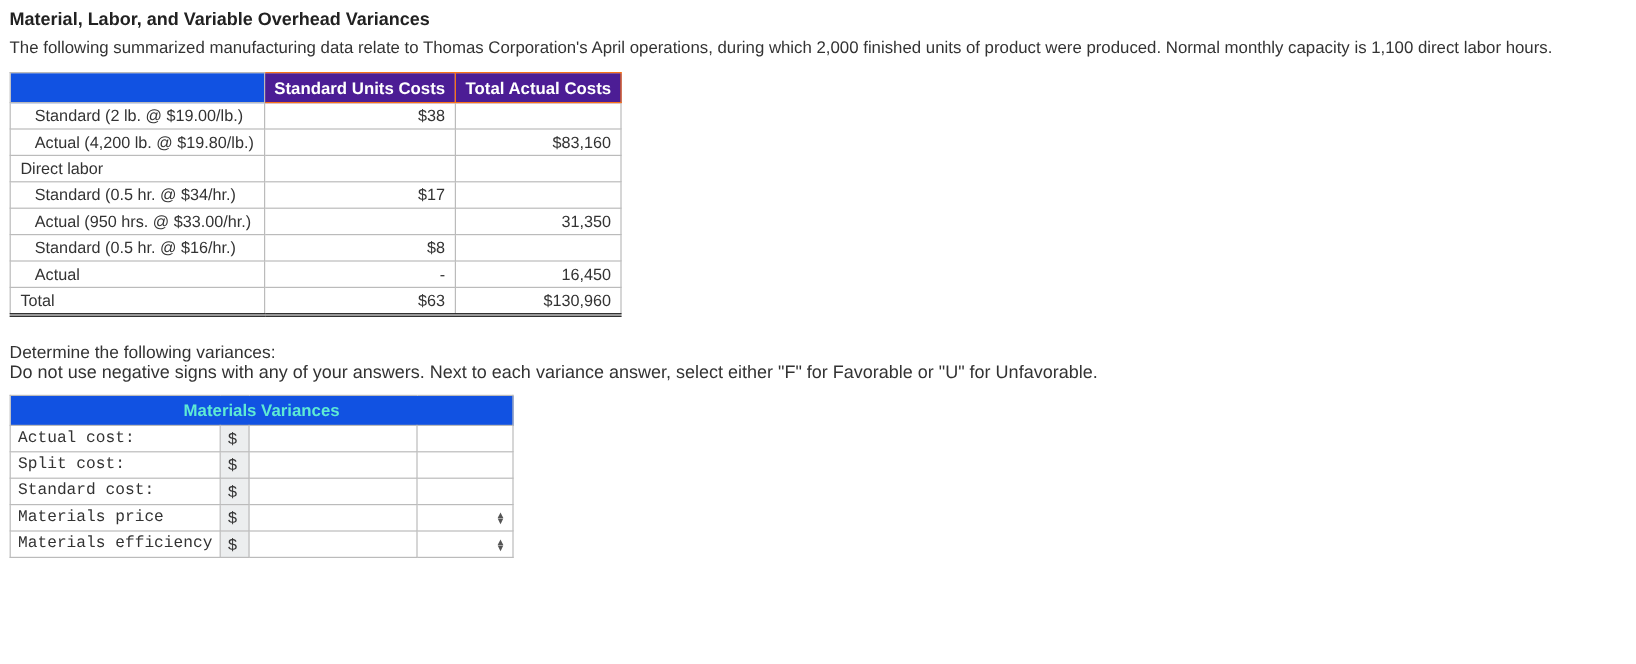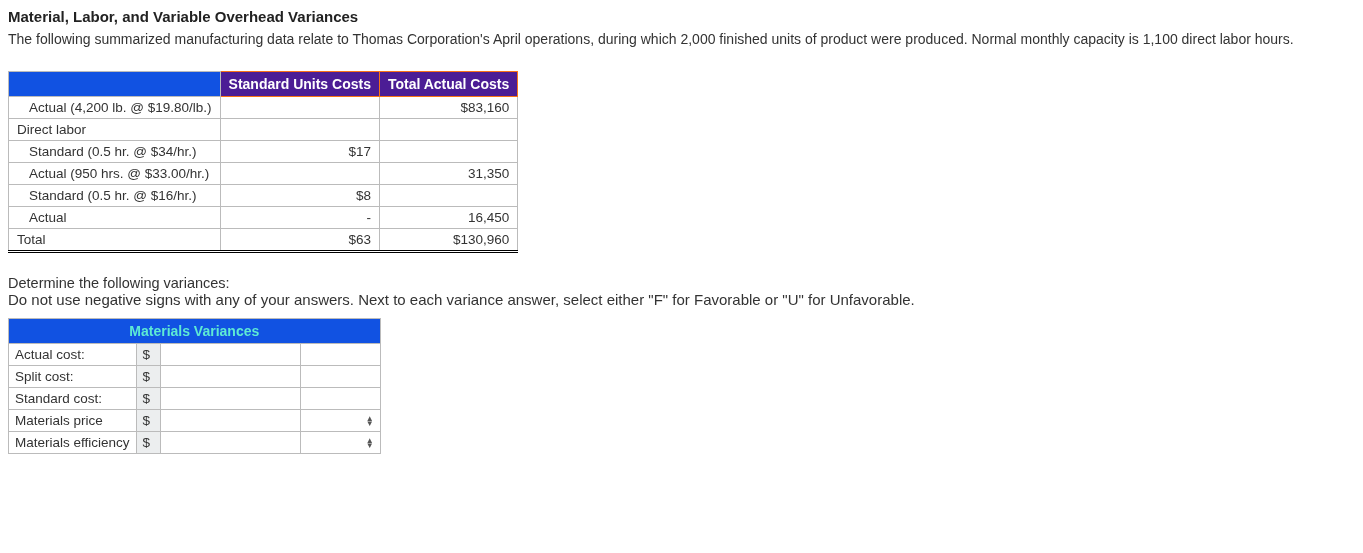--- a/index.html
+++ b/index.html
@@ -16,21 +16,21 @@
     }
     .title {
       font-weight: 700;
       font-size: 15px;
       margin-bottom: 4px;
       color: #222;
     }
     .intro {
       font-size: 14px;
       line-height: 1.5;
-      margin-bottom: 21px;
+      margin-bottom: 10px;
       color: #333;
     }
     table.data-table {
       border-collapse: collapse;
       font-size: 14px;
     }
     table.data-table th {
       background: #4c1d95;
       color: #fff;
       font-weight: 700;
@@ -87,20 +87,21 @@
     }
     table.var-table td {
       border: 1px solid #bbb;
       padding: 3px 6px;
       height: 22px;
       font-size: 13.5px;
     }
     table.var-table td.vlabel {
       white-space: nowrap;
       min-width: 120px;
+      font-family: Liberation Mono, monospace;
     }
     table.var-table td.dollar {
       background: #eceeef;
       text-align: left;
       width: 24px;
     }
     table.var-table td.input-cell {
       min-width: 140px;
     }
     table.var-table td.select-cell {
@@ -130,20 +131,25 @@
 <table class="data-table">
   <thead>
     <tr>
       <th class="corner"></th>
       <th>Standard Units Costs</th>
       <th>Total Actual Costs</th>
     </tr>
   </thead>
   <tbody>
     <tr>
+      <td class="label indent">Standard (2 lb. @ $19.00/lb.)</td>
+      <td class="num">$38</td>
+      <td class="num"></td>
+    </tr>
+    <tr>
       <td class="label indent">Actual (4,200 lb. @ $19.80/lb.)</td>
       <td class="num"></td>
       <td class="num">$83,160</td>
     </tr>
     <tr>
       <td class="label">Direct labor</td>
       <td class="num"></td>
       <td class="num"></td>
     </tr>
     <tr>

